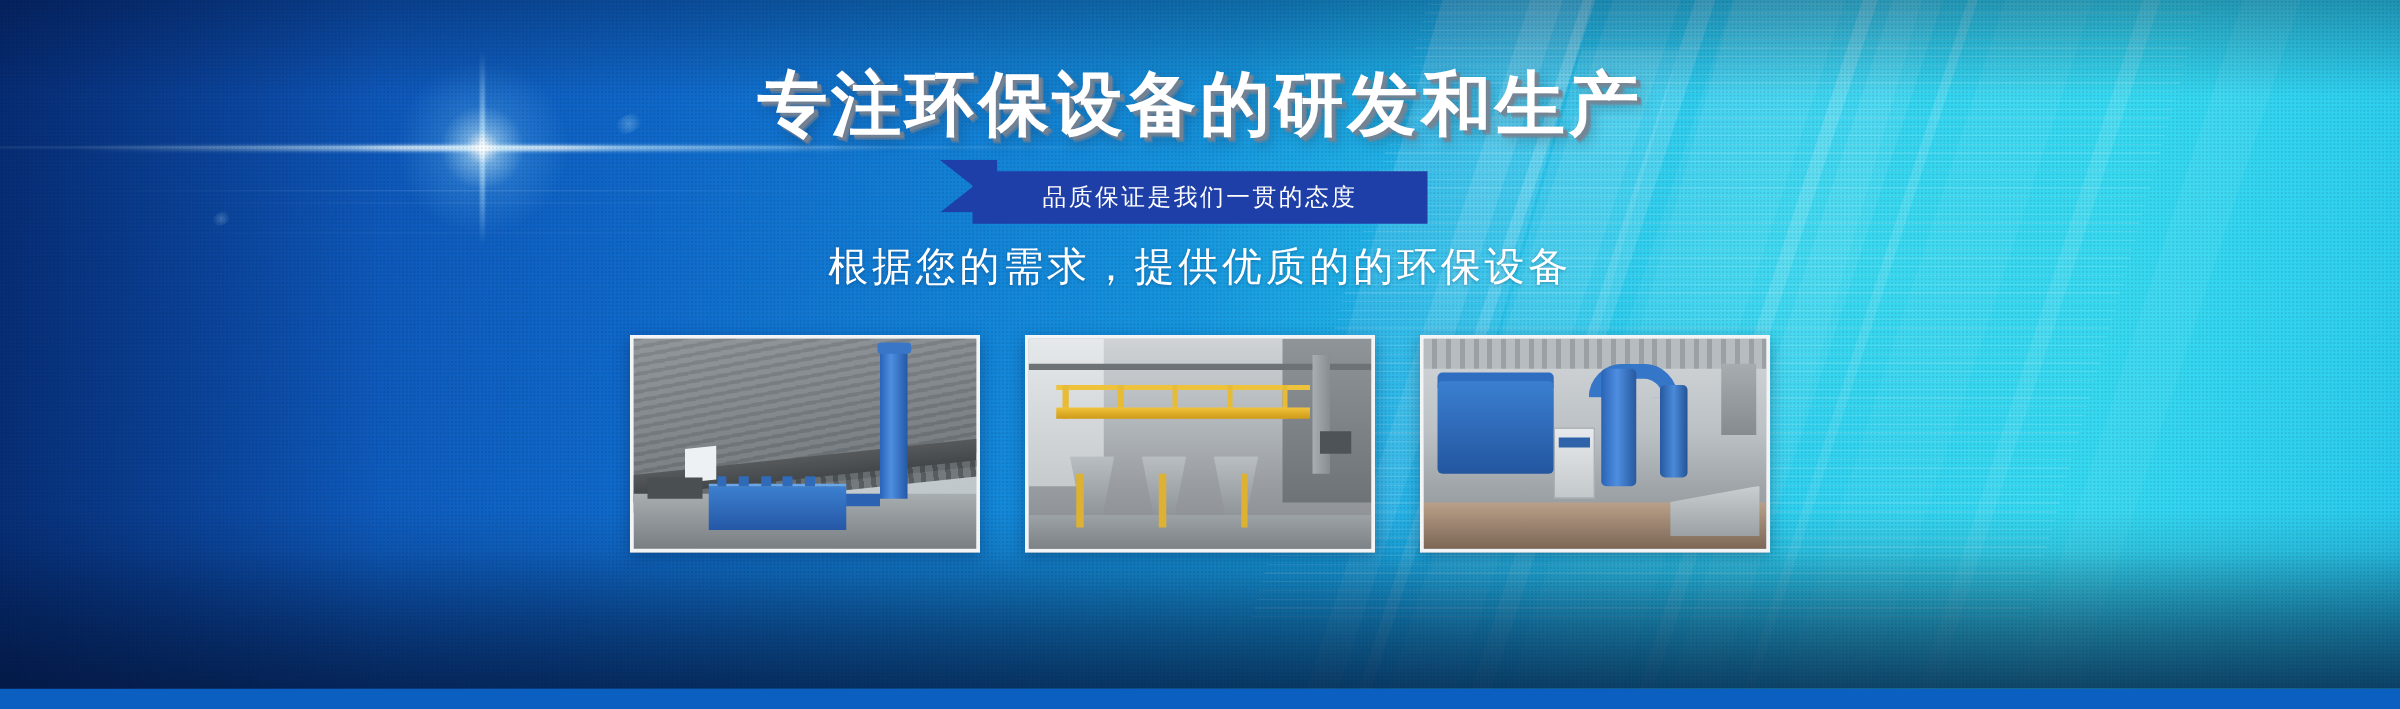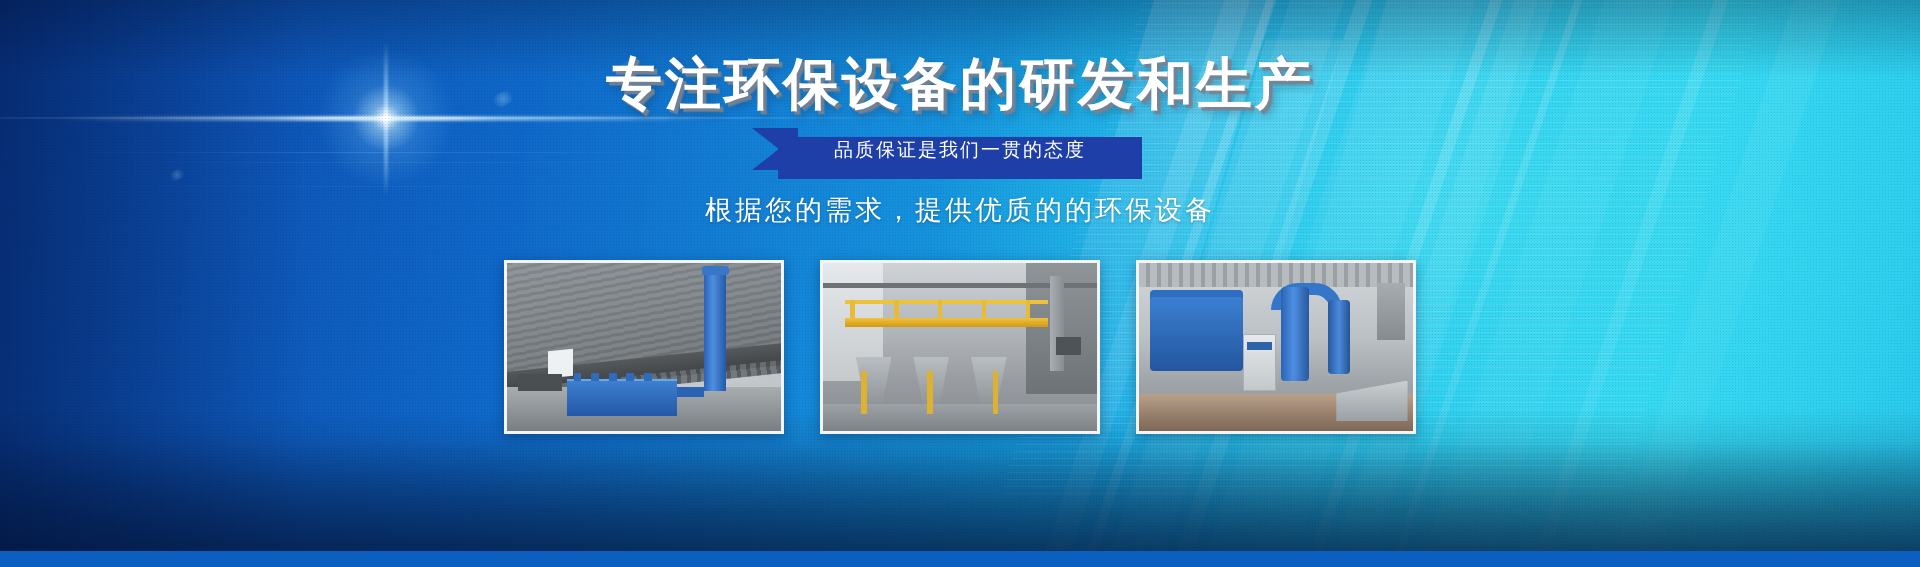--- a/index.html
+++ b/index.html
@@ -162,33 +162,33 @@
     display:flex; align-items:center; justify-content:center;
   }
   .ribbon-left{
     position:absolute; left:-26px; top:0; width:46px; height:42px;
     background:#1f3fa8;
     clip-path:polygon(0 0, 100% 0, 100% 100%, 0 100%, 58% 50%);
   }
   .ribbon-inner{
     position:relative;
     height:42px; padding:0 56px;
-    display:flex; align-items:flex-start; justify-content:center;
+    display:flex; align-items:center; justify-content:center;
     background:#1f3fa8;
     margin-top:18px;
   }
   .ribbon-text{
     font-size:19px; color:#ffffff; letter-spacing:2px;
     white-space:nowrap;
     position:relative; z-index:2;
   }
 
   .subline{
     margin-top:22px;
-    font-size:27px; color:#ffffff;
+    font-size:32px; color:#ffffff;
     letter-spacing:3px;
     white-space:nowrap;
     text-shadow:0 1px 3px rgba(10,40,80,.35);
   }
 
   
   .photos{
     margin-top:32px;
     display:flex;
     gap:36px;

